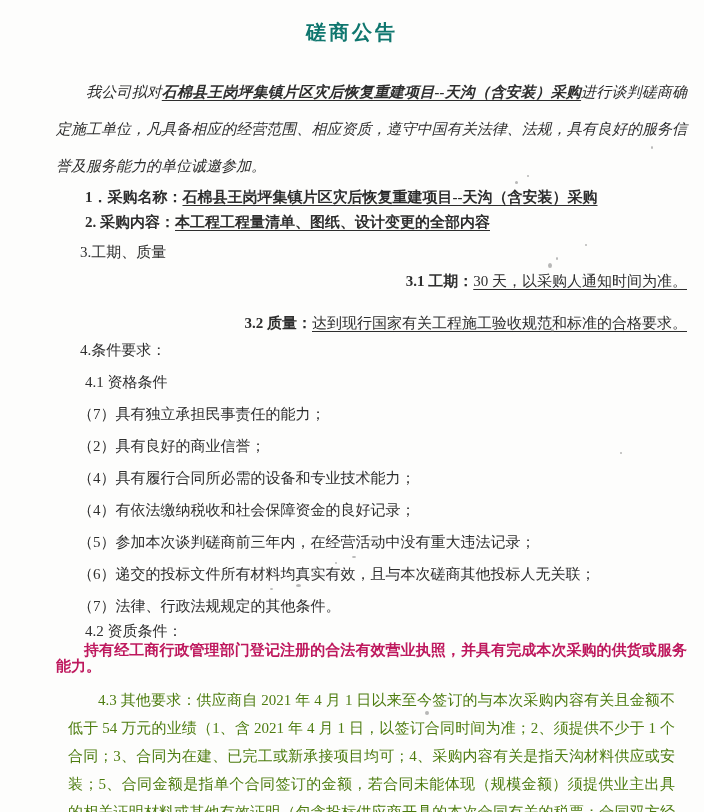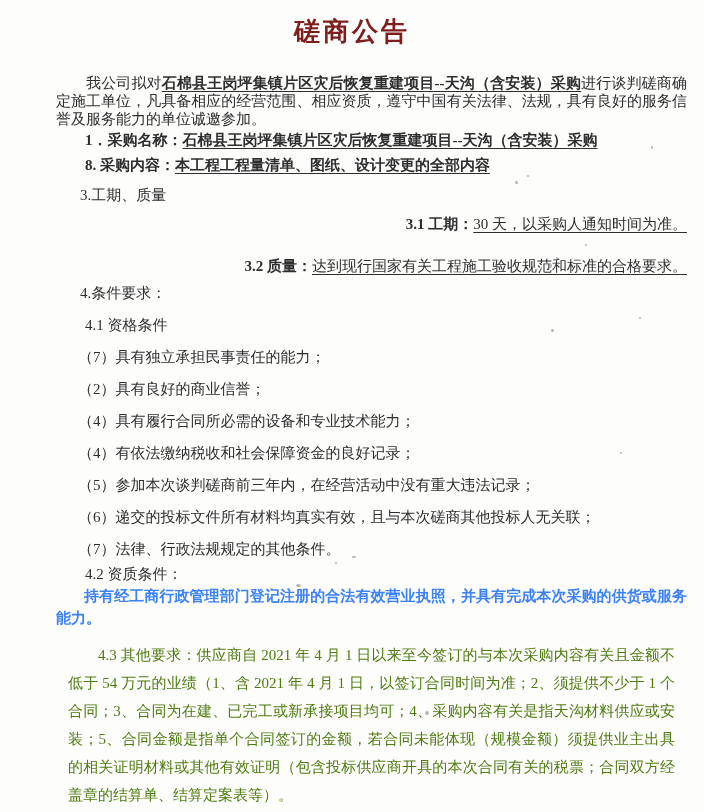--- a/index.html
+++ b/index.html
@@ -10,34 +10,35 @@
     height: 812px;
     background: #fdfdfc;
     color: #2e2e2e;
     font-family: "Liberation Serif", "DejaVu Serif", serif;
     font-size: 15px;
     overflow: hidden;
   }
   .doc-title {
     margin-top: 12px;
     text-align: center;
-    font-size: 26px;
+    font-size: 20px;
     line-height: 40px;
     font-weight: bold;
     letter-spacing: 3px;
-    color: #7f1d1d;
+    color: #0f766e;
   }
   .content {
     padding: 0 17px 0 56px; 
   }
   .intro {
     margin: 22px 0 0 0;
-    line-height: 18px;
+    line-height: 37px;
     text-align: justify;
     text-indent: 30px;
+    font-style: italic;
   }
   .bold-underline {
     font-weight: bold;
     text-decoration: underline;
     text-underline-offset: 3px;
   }
   .underline {
     text-decoration: underline;
     text-underline-offset: 3px;
   }
@@ -65,25 +66,25 @@
   .cond {
     margin: 9px 0 0 22px;
     line-height: 23px;
   }
   .sub42-heading {
     margin: 3px 0 0 29px;
     line-height: 21px;
   }
   .p42 {
     margin: 0;
-    line-height: 22px;
+    line-height: 16px;
     text-align: justify;
     text-indent: 28px;
     font-weight: 600;
-    color: #3b82f6;
+    color: #be185d;
   }
   .p43 {
     margin: 12px;
     line-height: 28px;
     text-align: justify;
     text-indent: 30px;
     color: #4d7c0f;
   }
   
   .speck {
@@ -99,21 +100,21 @@
 <div class="page">
 
   <h1 class="doc-title">磋商公告</h1>
 
   <div class="content">
 
     <p class="intro"><span>我公司拟对</span><span class="bold-underline">石棉县王岗坪集镇片区灾后恢复重建项目--天沟（含安装）采购</span><span>进行谈判磋商确定施工单位，凡具备相应的经营范围、相应资质，遵守中国有关法律、法规，具有良好的服务信誉及服务能力的单位诚邀参加。</span></p>
 
     <div class="p-item"><span class="lbl">1．采购名称：</span><span class="bold-underline">石棉县王岗坪集镇片区灾后恢复重建项目--天沟（含安装）采购</span></div>
 
-    <div class="p-item"><span class="lbl">8.  采购内容：</span><span class="bold-underline">本工程工程量清单、图纸、设计变更的全部内容</span></div>
+    <div class="p-item"><span class="lbl">2.  采购内容：</span><span class="bold-underline">本工程工程量清单、图纸、设计变更的全部内容</span></div>
 
     <div class="sec-heading">3.工期、质量</div>
 
     <div class="sub-line"><span class="lbl">3.1 工期：</span><span class="underline">30 天，以采购人通知时间为准。</span></div>
 
     <div class="sub-line" style="margin-top:16px"><span class="lbl">3.2 质量：</span><span class="underline">达到现行国家有关工程施工验收规范和标准的合格要求。</span></div>
 
     <div class="sec-heading h4">4.条件要求：</div>
 
     <div class="sub-plain">4.1 资格条件</div>

